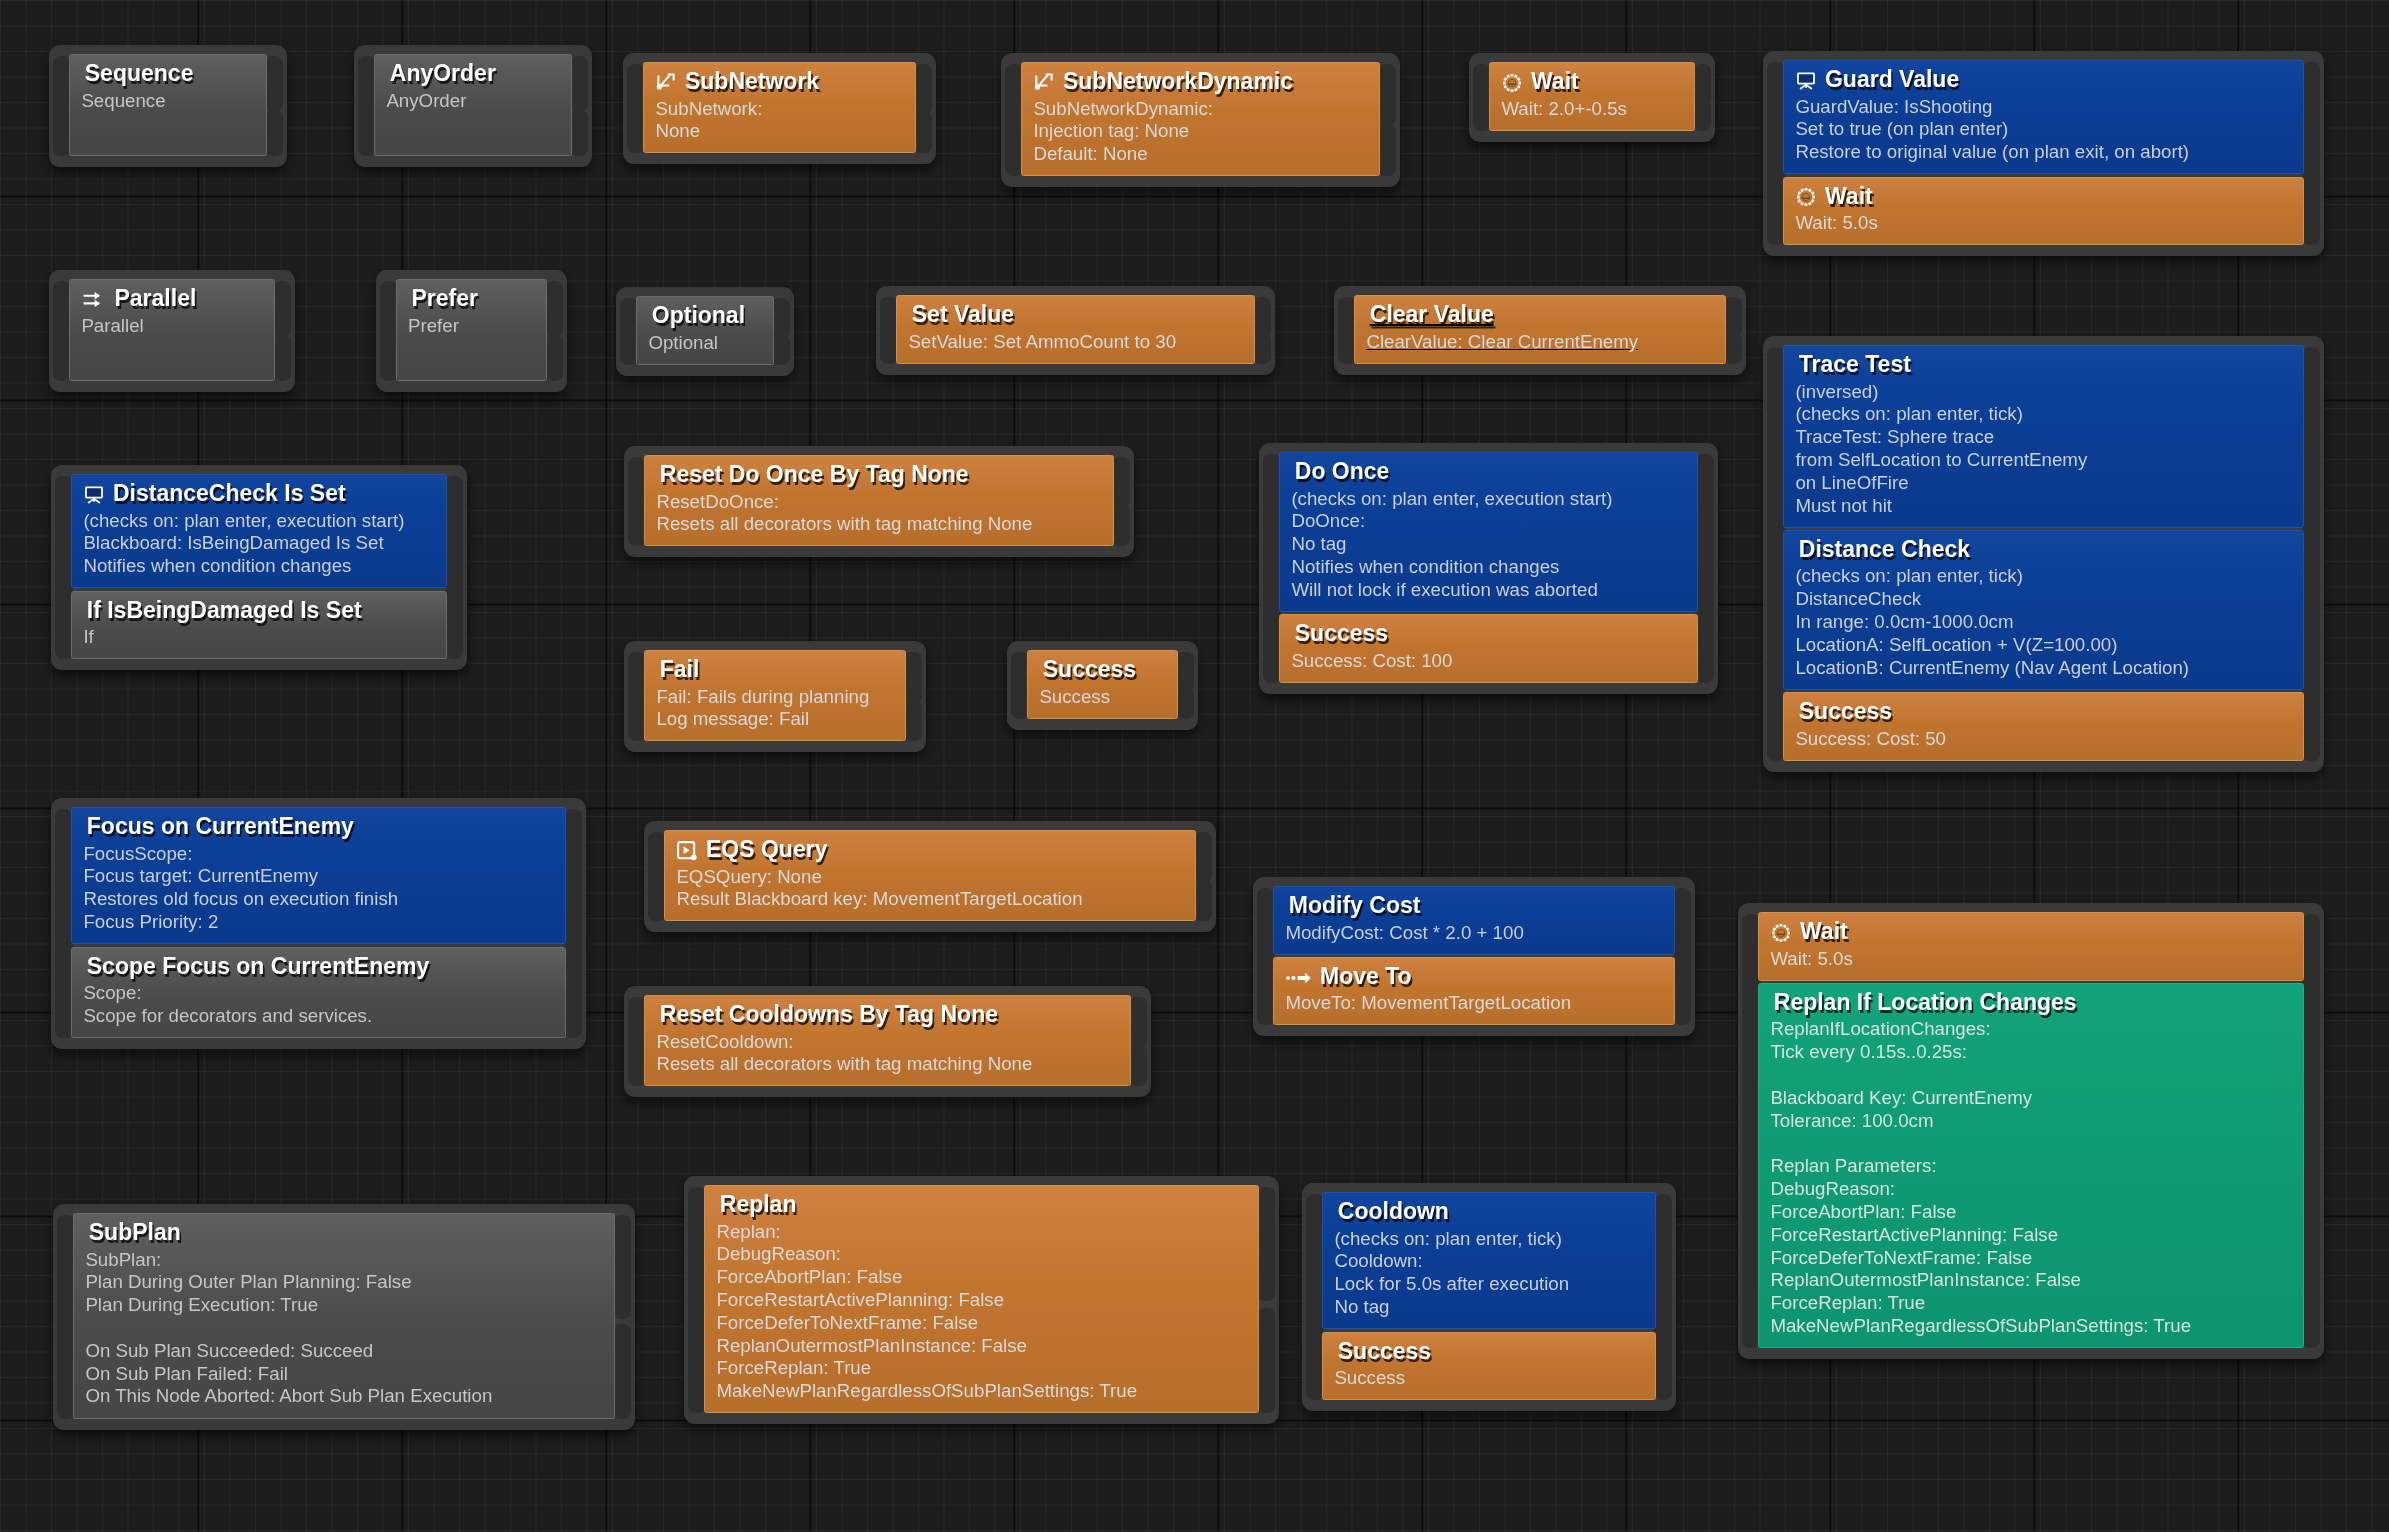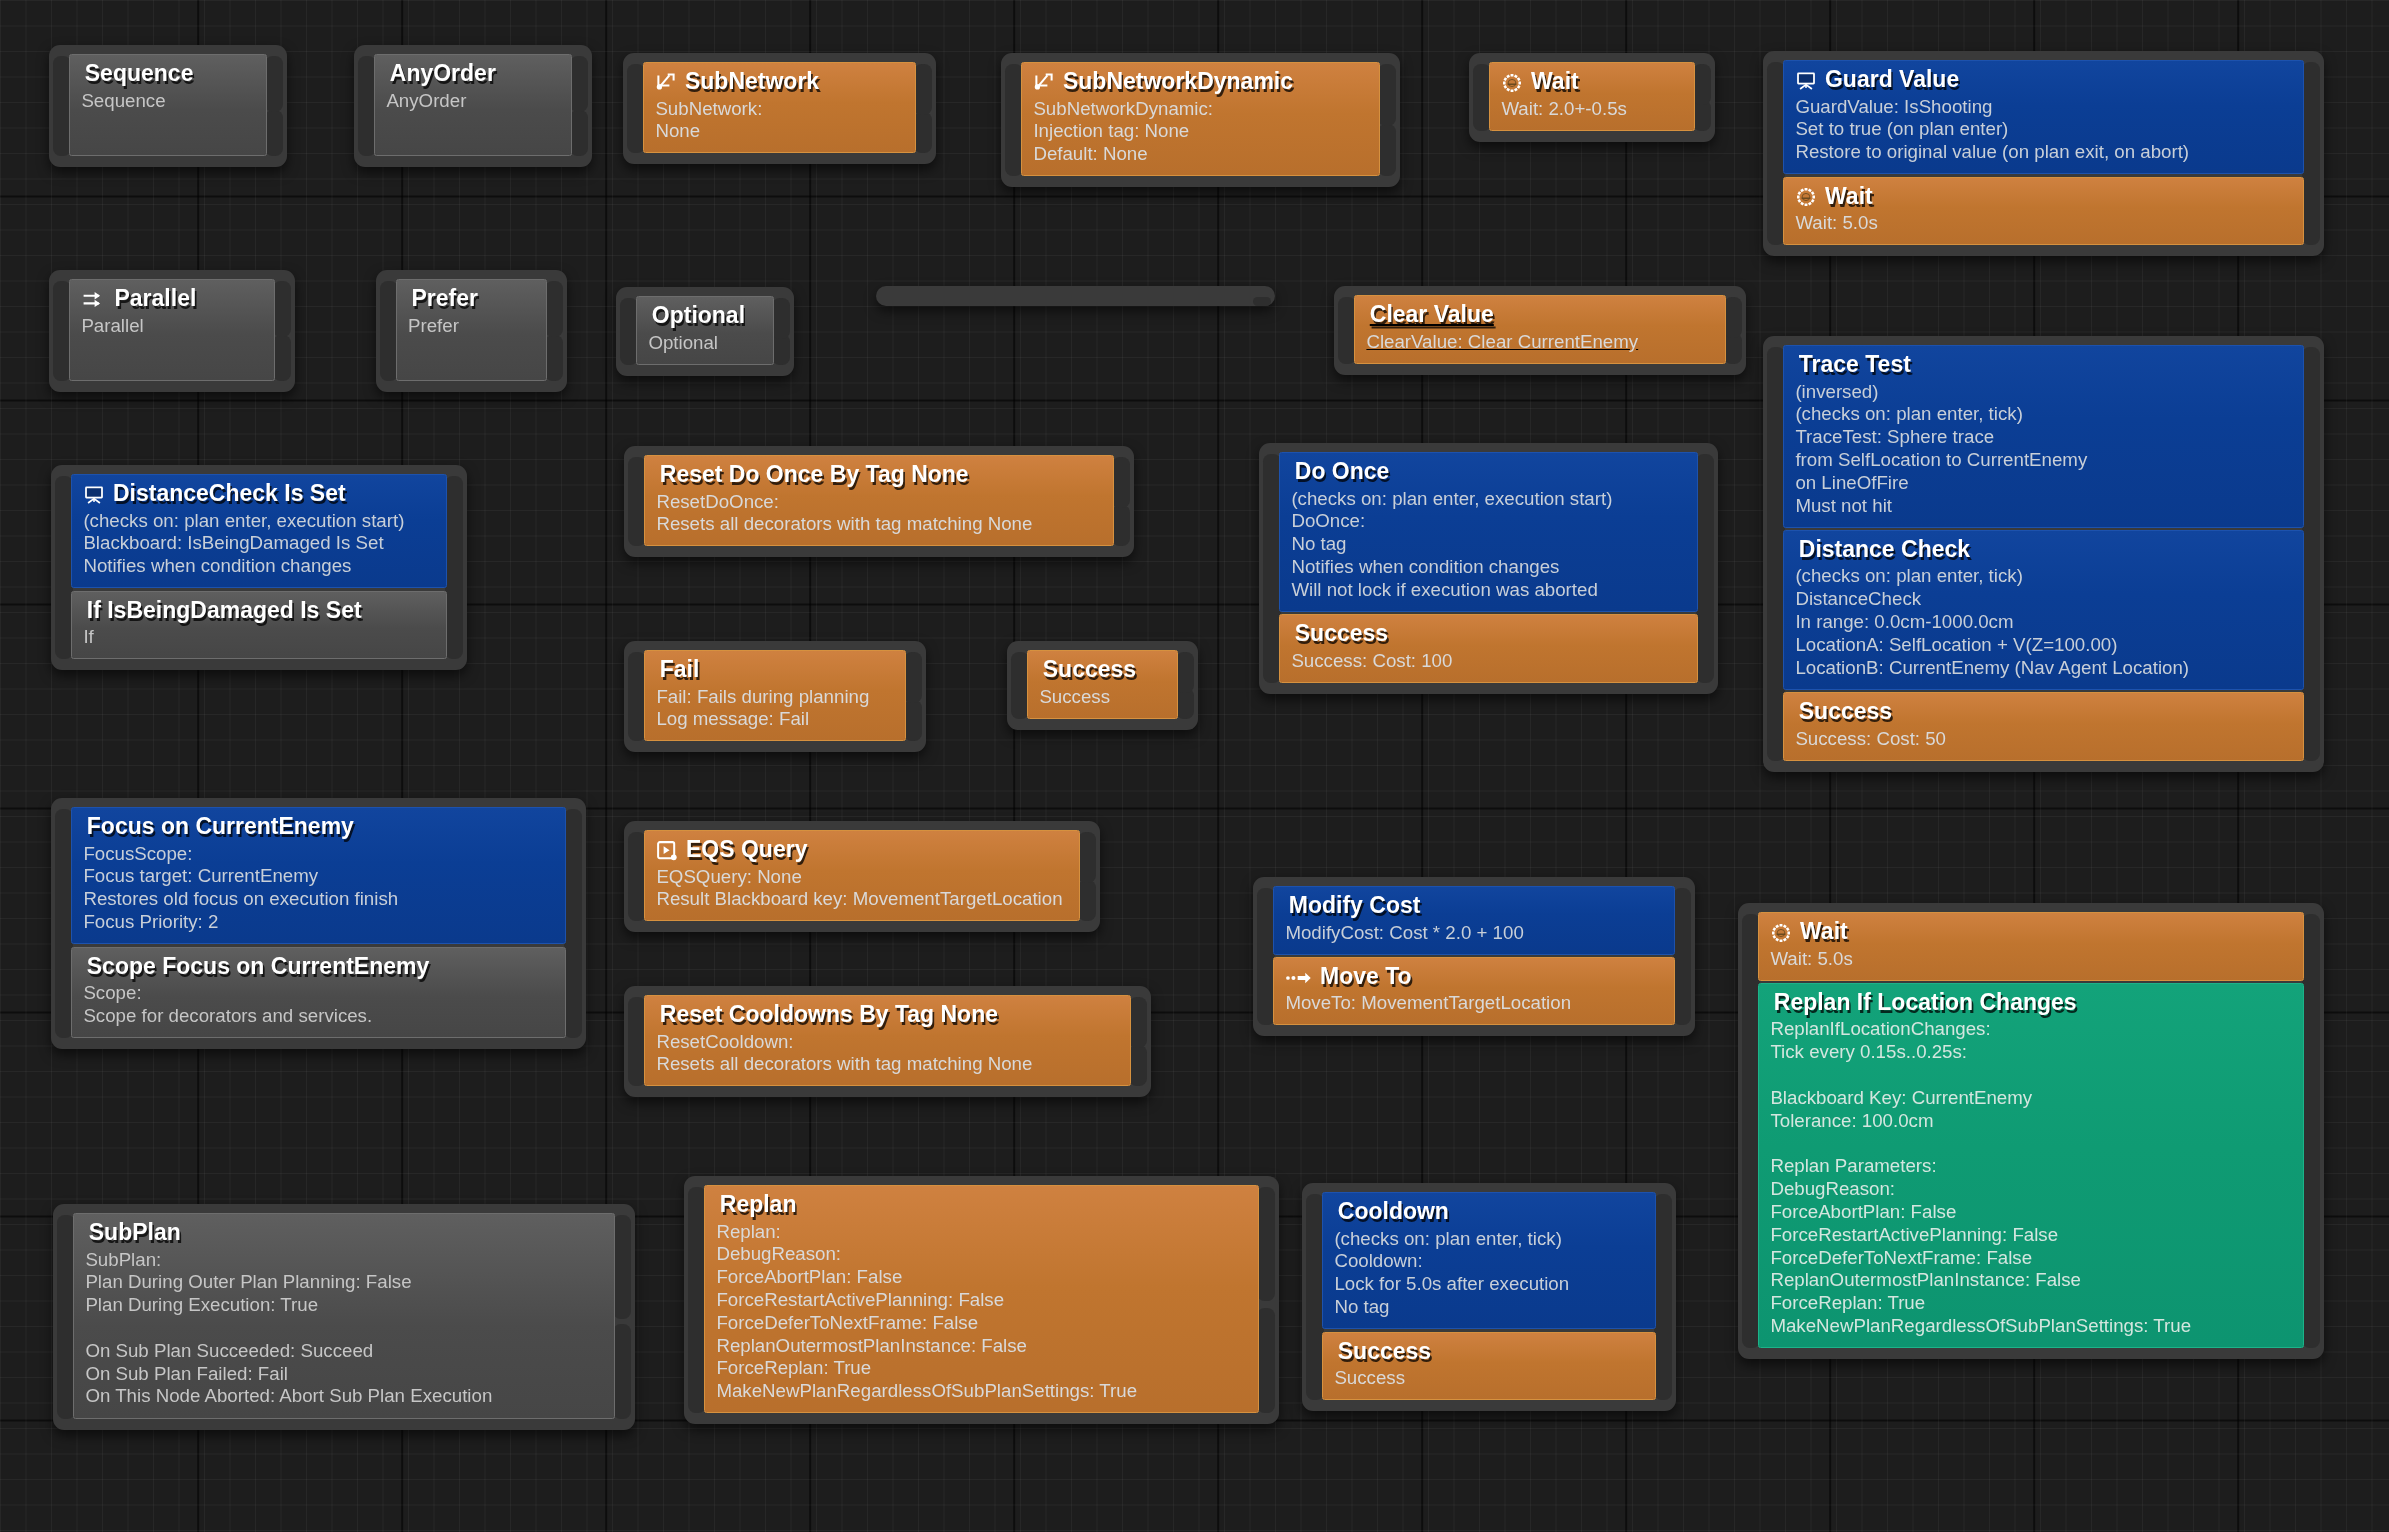--- a/index.html
+++ b/index.html
@@ -252,20 +252,26 @@
       <div class="pin2" style="top: 53%; bottom: 11px;"></div>
       <div class="row grey">
         <div class="title title-indent">
           <span class="ttxt">Optional</span>
         </div>
         <div class="sub">Optional</div>
       </div>
     </div>
     <div class="node singlepin" style="left: 876px; top: 286px; width: 399px;">
       <div class="pin2" style="top: 53%; bottom: 11px;"></div>
+      <div class="row orange">
+        <div class="title title-indent">
+          <span class="ttxt">Set Value</span>
+        </div>
+        <div class="sub">SetValue: Set AmmoCount to 30</div>
+      </div>
     </div>
     <div class="node singlepin" style="left: 1334px; top: 286px; width: 412px; text-decoration: underline;">
       <div class="pin2" style="top: 53%; bottom: 11px;"></div>
       <div class="row orange">
         <div class="title title-indent">
           <span class="ttxt">Clear Value</span>
         </div>
         <div class="sub">ClearValue: Clear CurrentEnemy</div>
       </div>
     </div>
@@ -380,21 +386,21 @@
 Focus Priority: 2</div>
       </div>
       <div class="row grey">
         <div class="title title-indent">
           <span class="ttxt">Scope Focus on CurrentEnemy</span>
         </div>
         <div class="sub">Scope:
 Scope for decorators and services.</div>
       </div>
     </div>
-    <div class="node singlepin" style="left: 624px; top: 821px; width: 476px;">
+    <div class="node singlepin" style="left: 644px; top: 821px; width: 572px;">
       <div class="pin2" style="top: 53%; bottom: 11px;"></div>
       <div class="row orange">
         <div class="title">
           <span class="ico">
             <svg width="22" height="22" viewBox="0 0 26 26">
       <rect x="2.5" y="2.5" width="19" height="19" rx="2" fill="none" stroke="#fff" stroke-width="2.4"></rect>
       <path d="M9 7.5 L16 12 L9 16.5 Z" fill="#fff"></path>
       <circle cx="21" cy="20.5" r="3.4" fill="#fff"></circle>
     </svg>
           </span>

